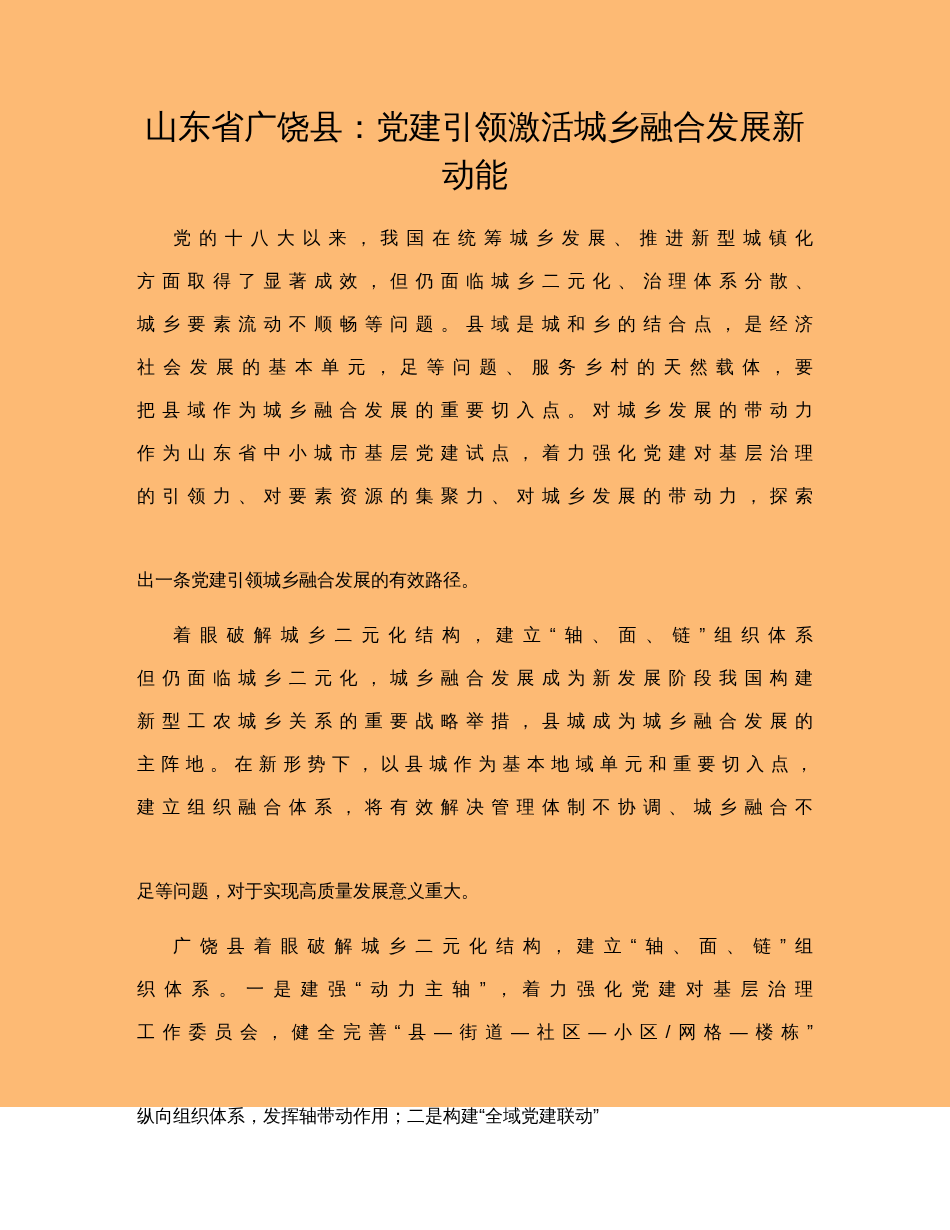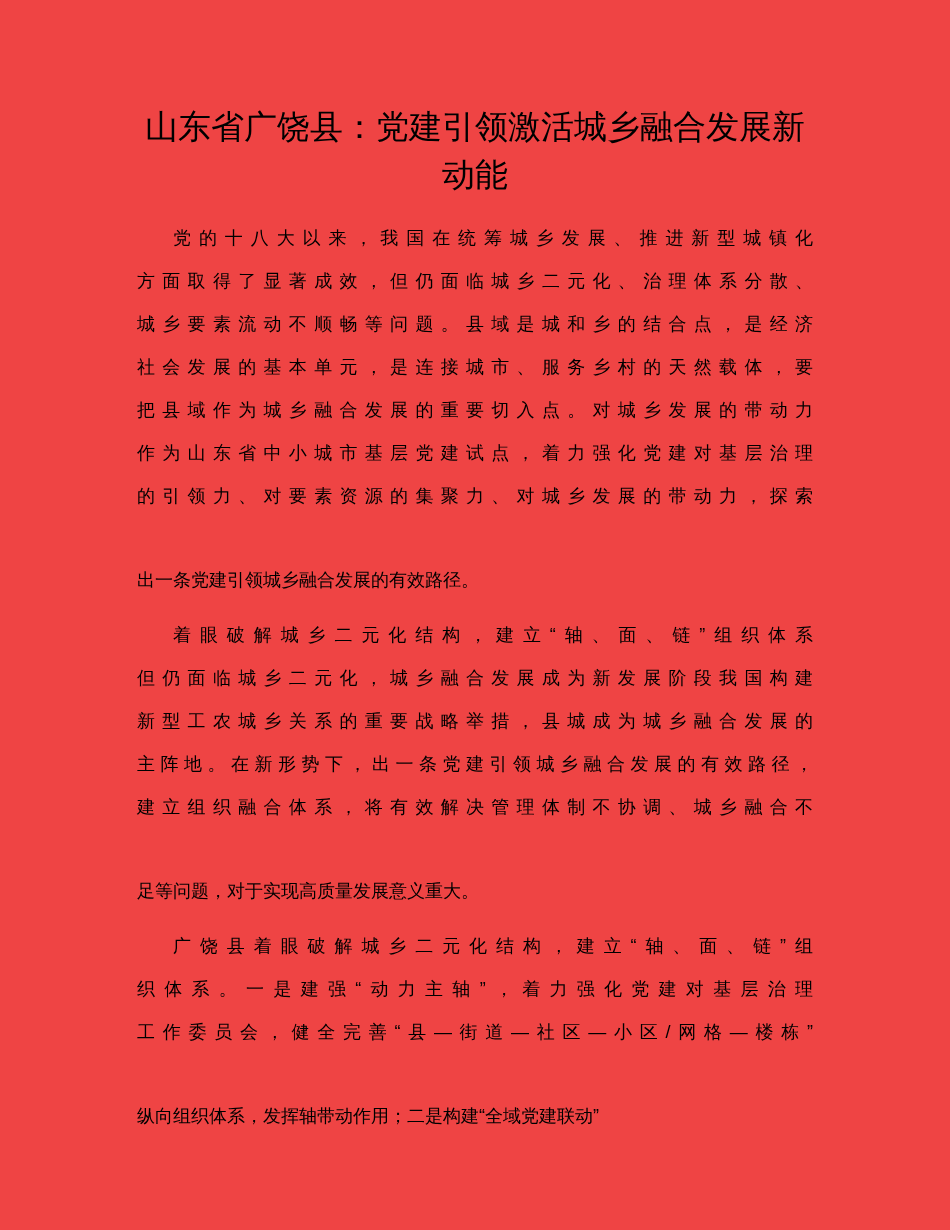--- a/index.html
+++ b/index.html
@@ -10,23 +10,23 @@
     width: 950px;
     height: 1230px;
     background: #ffffff;
     color: #000000;
     font-family: "Liberation Sans", sans-serif;
     overflow: hidden;
   }
   .page {
     box-sizing: border-box;
     width: 950px;
-    height: 1230px;
+    height: 1107px;
     padding: 103px 137px 0 137px;
-    background: #ef4444;
+    background: #fdba74;
   }
   .title {
     margin: 0;
     font-size: 33px;
     line-height: 48px;
     font-weight: 400;
     text-align: center;
     color: #000000;
   }
   .title .title-line {
@@ -64,31 +64,31 @@
 <div class="page">
   <h1 class="title">
       <span class="title-line">山东省广饶县：党建引领激活城乡融合发展新</span>
       <span class="title-line">动能</span>
     </h1>
   <div class="doc-body">
       <p class="paragraph">
         <span class="line indent">党的十八大以来，我国在统筹城乡发展、推进新型城镇化</span>
         <span class="line">方面取得了显著成效，但仍面临城乡二元化、治理体系分散、</span>
         <span class="line">城乡要素流动不顺畅等问题。县域是城和乡的结合点，是经济</span>
-        <span class="line">社会发展的基本单元，是连接城市、服务乡村的天然载体，要</span>
+        <span class="line">社会发展的基本单元，足等问题、服务乡村的天然载体，要</span>
         <span class="line">把县域作为城乡融合发展的重要切入点。对城乡发展的带动力</span>
         <span class="line">作为山东省中小城市基层党建试点，着力强化党建对基层治理</span>
         <span class="line">的引领力、对要素资源的集聚力、对城乡发展的带动力，探索</span>
         <span class="line last">出一条党建引领城乡融合发展的有效路径。</span>
       </p>
       <p class="paragraph">
         <span class="line indent">着眼破解城乡二元化结构，建立“轴、面、链”组织体系</span>
         <span class="line">但仍面临城乡二元化，城乡融合发展成为新发展阶段我国构建</span>
         <span class="line">新型工农城乡关系的重要战略举措，县城成为城乡融合发展的</span>
-        <span class="line">主阵地。在新形势下，出一条党建引领城乡融合发展的有效路径，</span>
+        <span class="line">主阵地。在新形势下，以县城作为基本地域单元和重要切入点，</span>
         <span class="line">建立组织融合体系，将有效解决管理体制不协调、城乡融合不</span>
         <span class="line last">足等问题，对于实现高质量发展意义重大。</span>
       </p>
       <p class="paragraph">
         <span class="line indent">广饶县着眼破解城乡二元化结构，建立“轴、面、链”组</span>
         <span class="line">织体系。一是建强“动力主轴”，着力强化党建对基层治理</span>
         <span class="line">工作委员会，健全完善“县—街道—社区—小区/网格—楼栋”</span>
         <span class="line last">纵向组织体系，发挥轴带动作用；二是构建“全域党建联动”</span>
       </p>
     </div>

